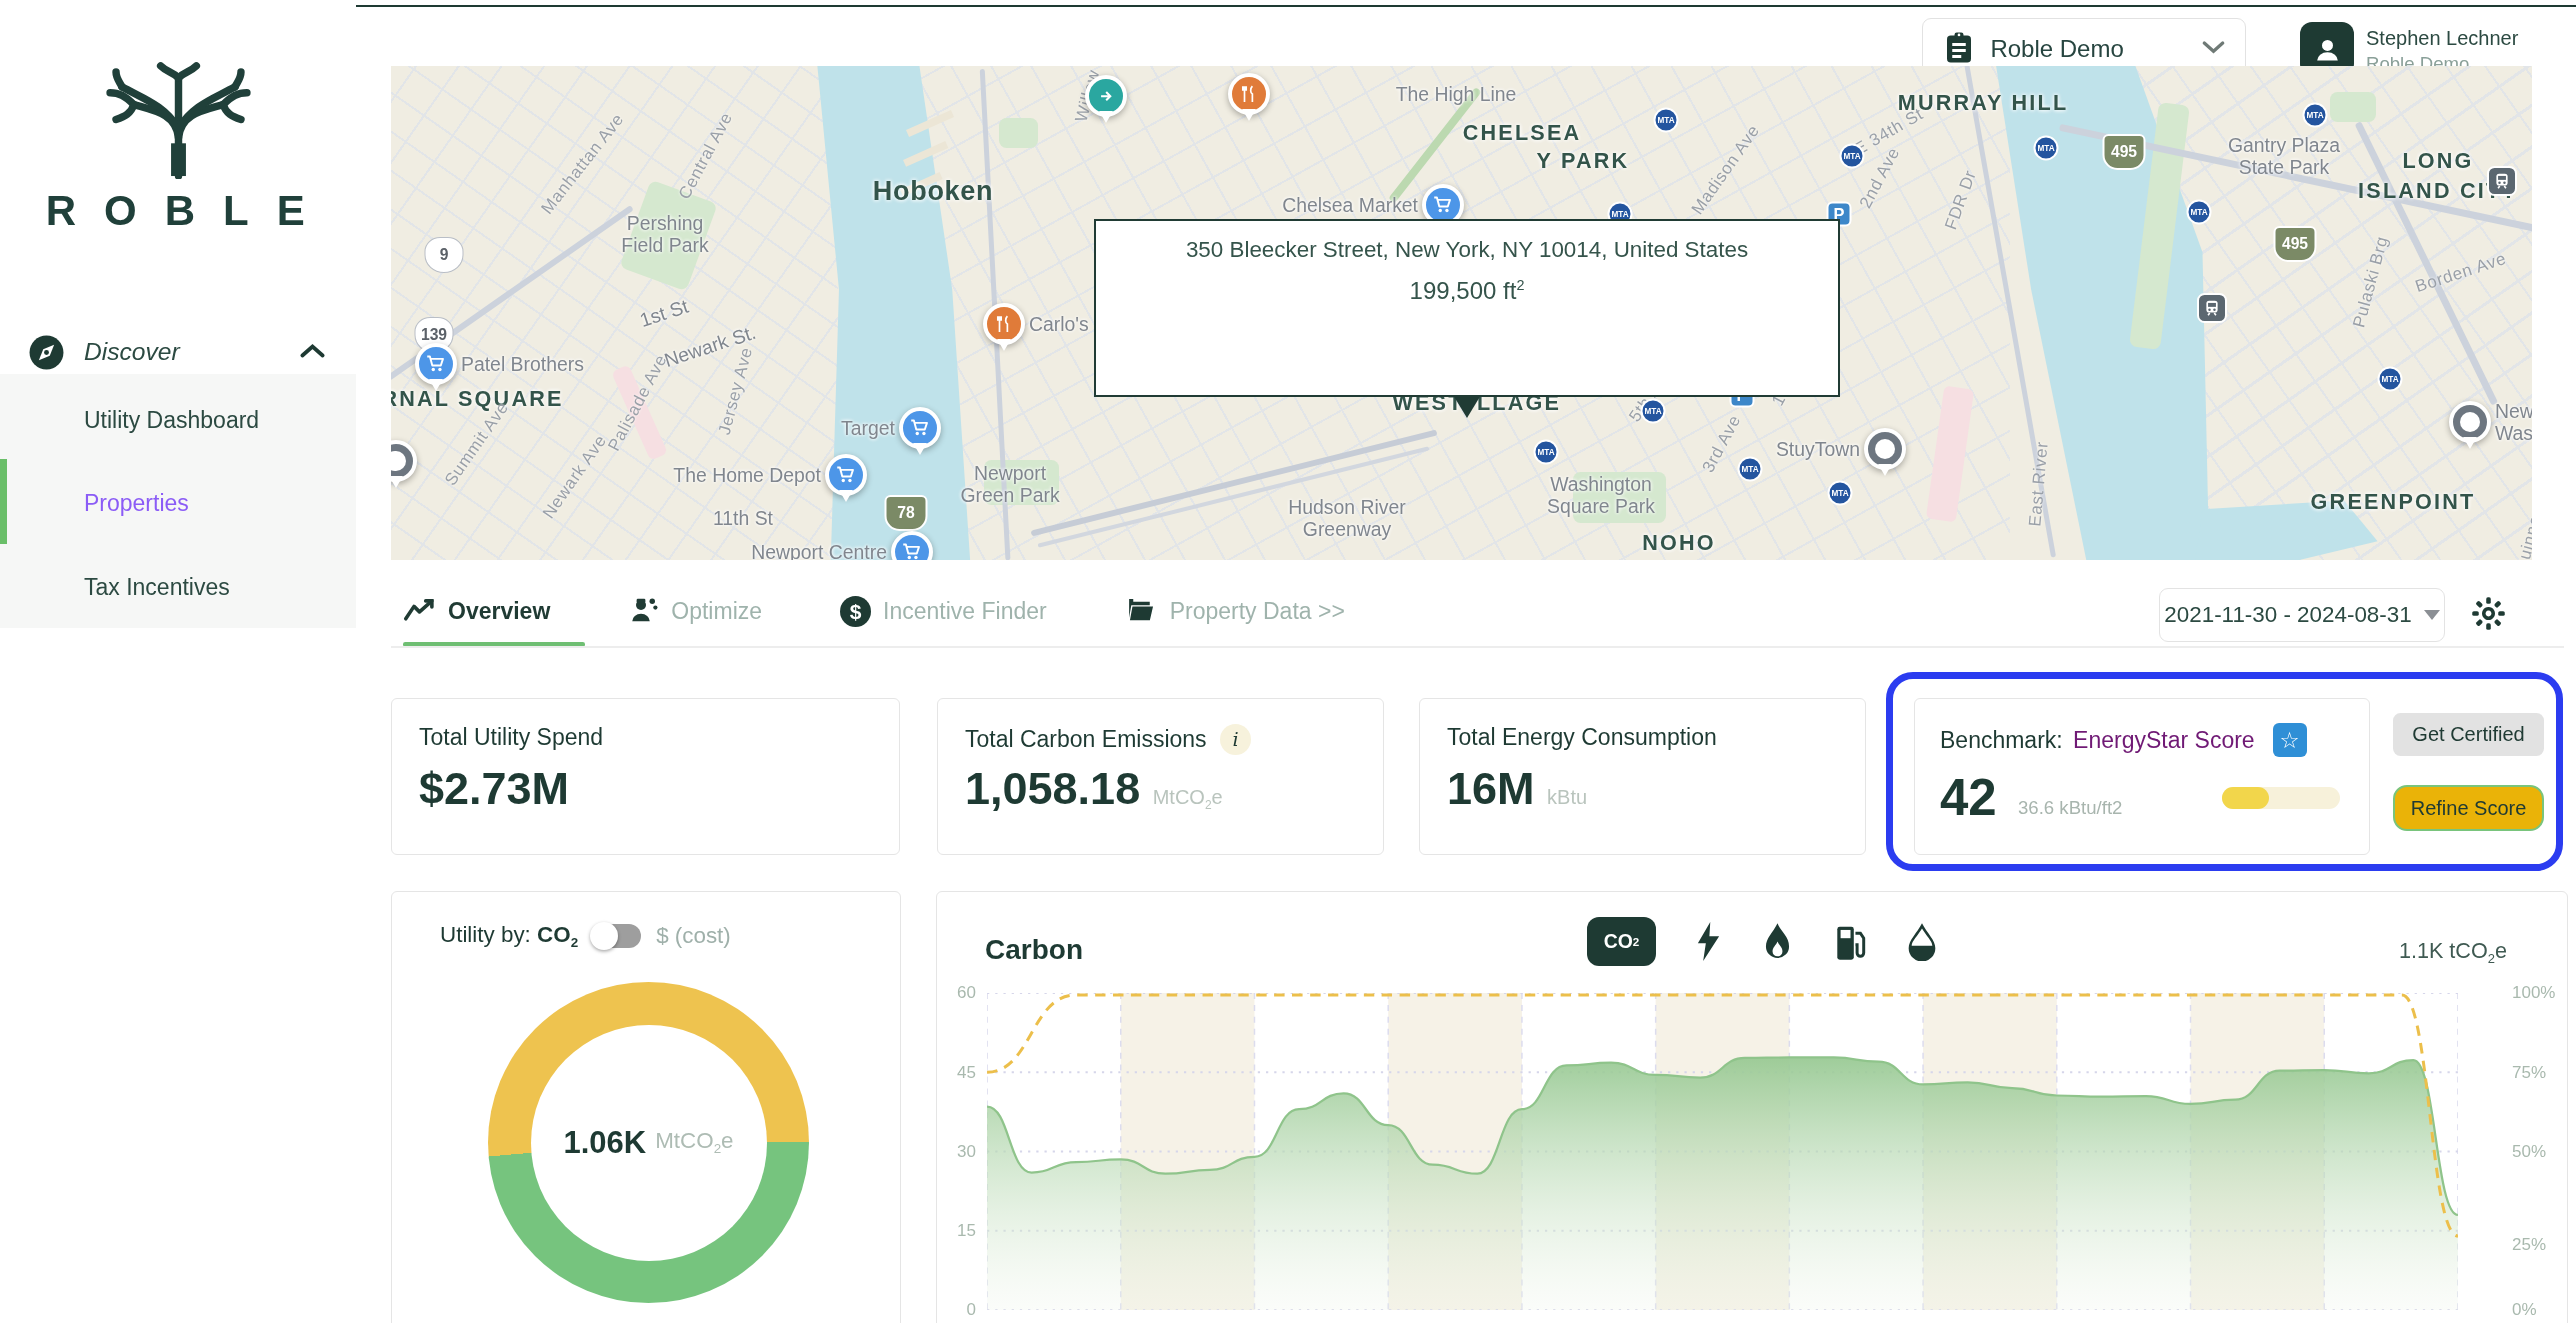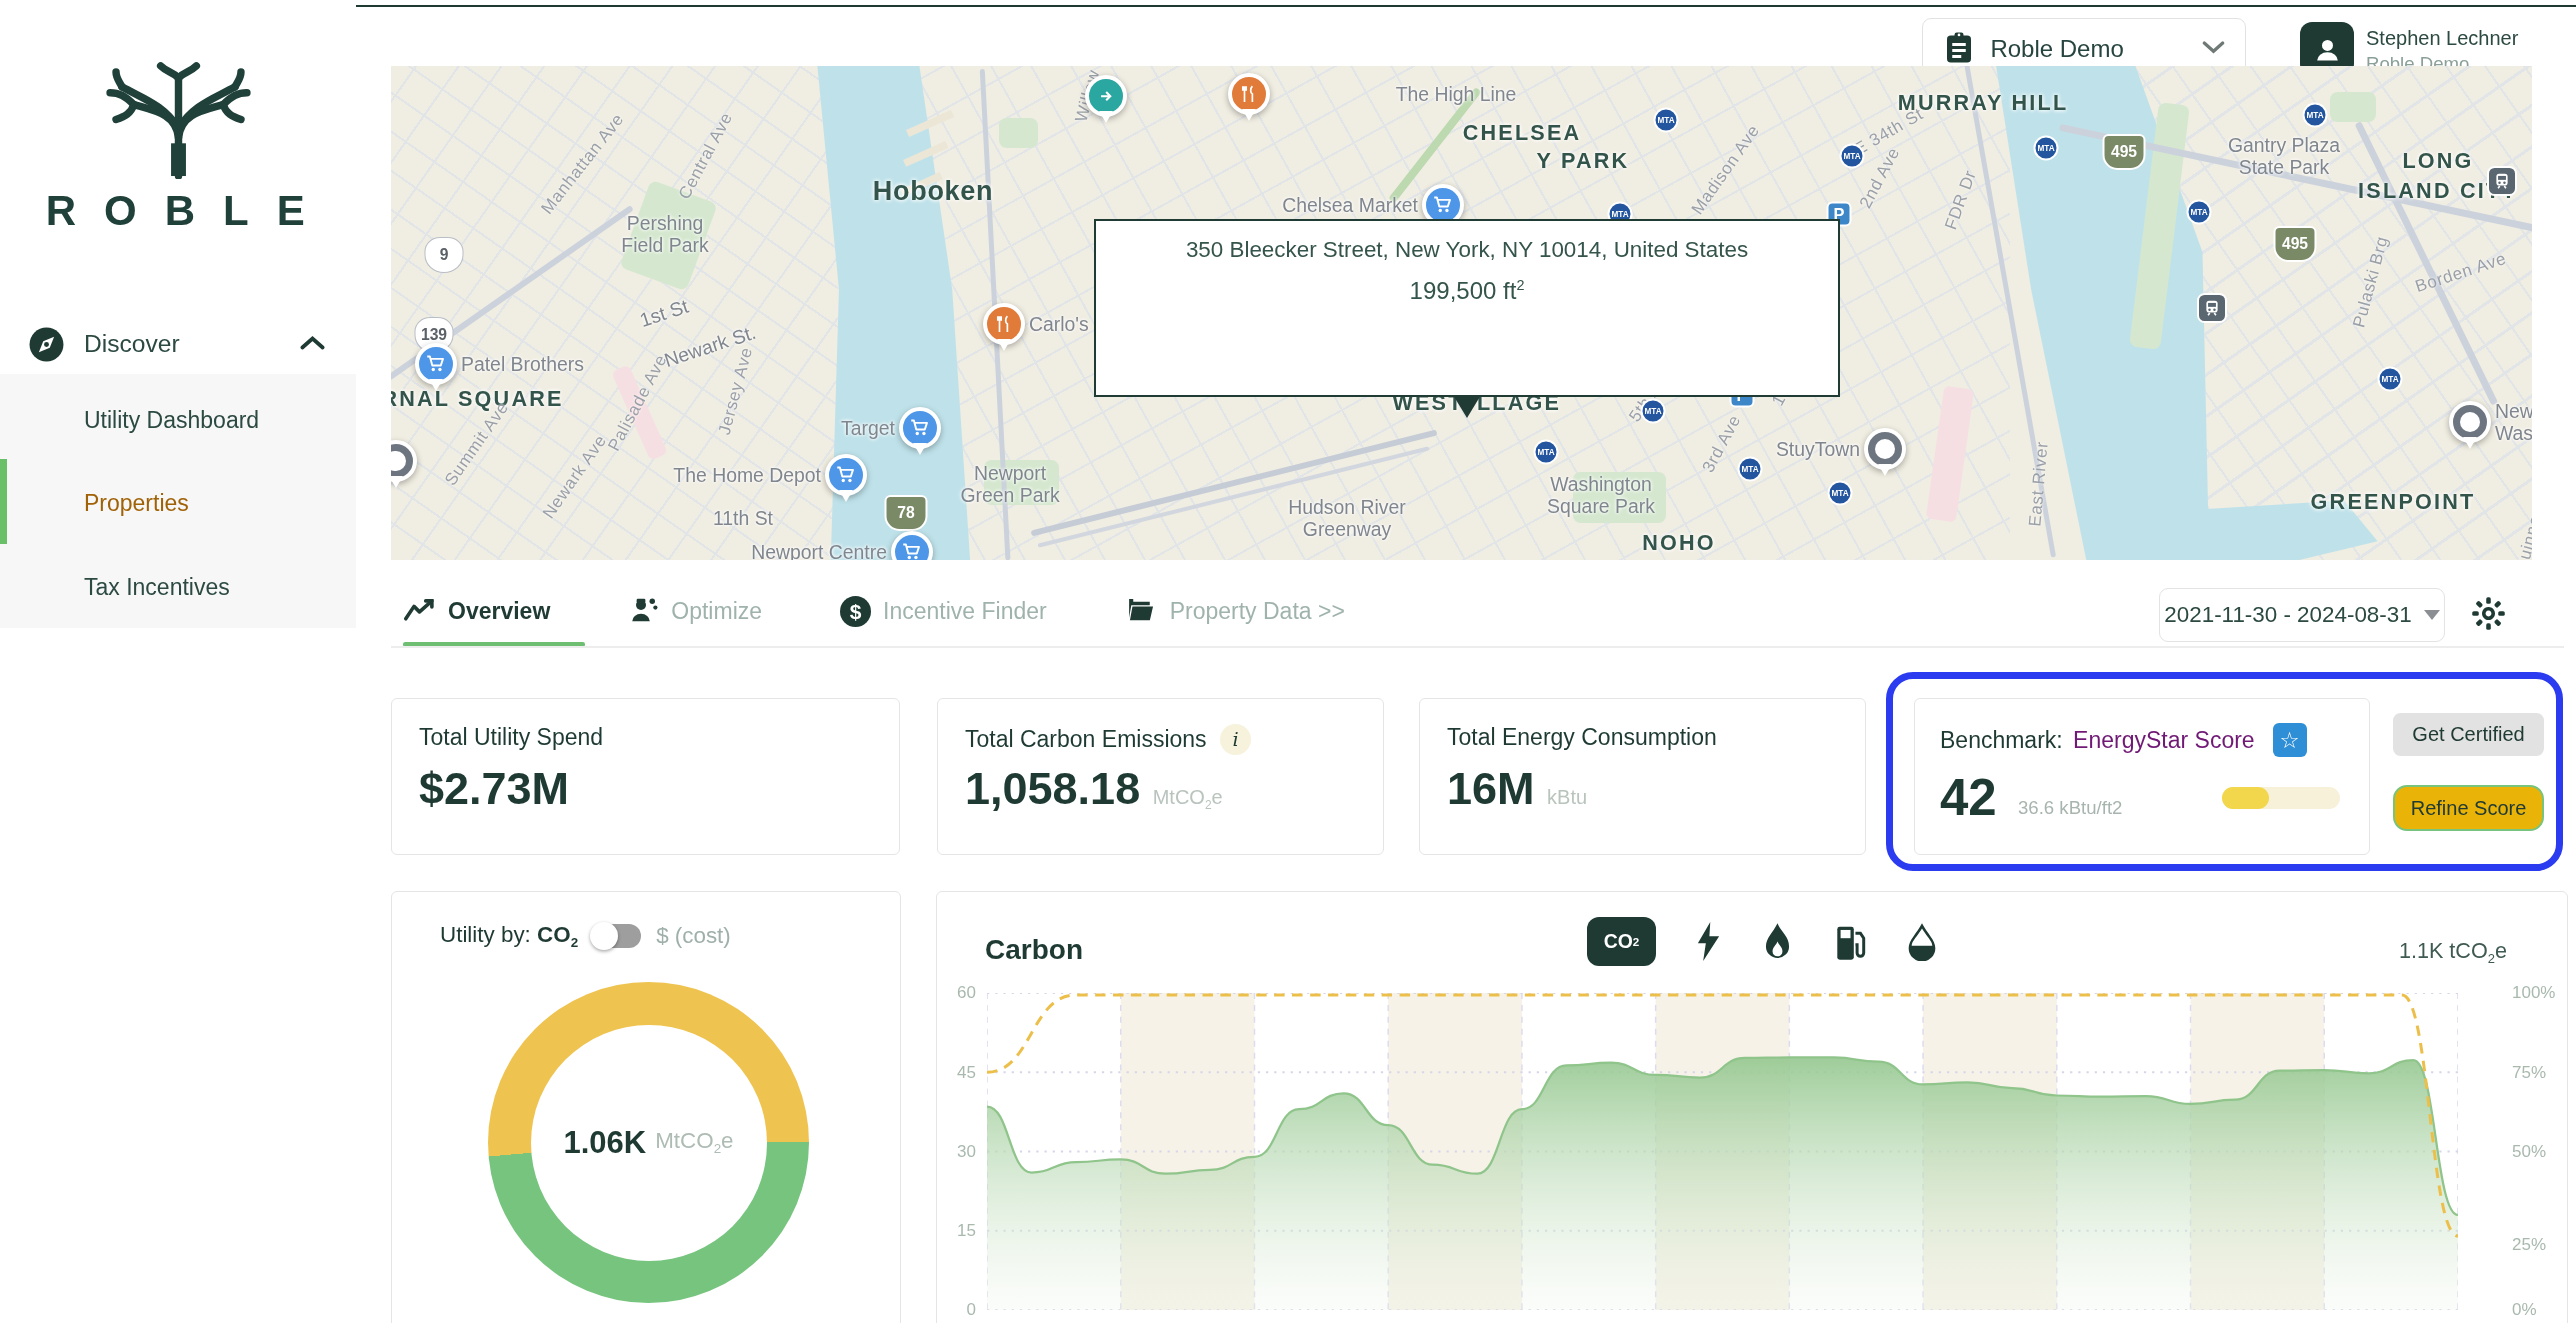--- a/index.html
+++ b/index.html
@@ -12,21 +12,21 @@
   #sidebar { position:absolute; left:0; top:0; width:356px; height:1323px; background:#fff; }
   #logo { position:absolute; left:0; top:60px; width:356px; text-align:center; }
   #logo svg { display:block; margin:0 auto; }
   #logo-text { font-size:42px; font-weight:700; letter-spacing:28px; color:#20403a; margin-top:7.5px; padding-left:22.4px; }
   .nav-row { position:absolute; left:0; width:356px; height:72px; display:flex; align-items:center; cursor:pointer; }
   .nav-icon { margin-left:27px; width:39px; height:39px; flex:0 0 39px; display:flex; align-items:center; justify-content:center; }
   .nav-label { margin-left:18px; font-size:24.6px; color:#2c4a42; }
   .nav-chev { position:absolute; right:30px; }
   #submenu { position:absolute; left:0; top:374px; width:356px; height:254px; background:#f6f7f6; }
   .sub-item { position:absolute; left:84px; font-size:23px; color:#2c4a42; cursor:pointer; }
-  .sub-item.active { color:#a16207; }
+  .sub-item.active { color:#8b5cf6; }
   #active-bar { position:absolute; left:0; top:459px; width:6.7px; height:85px; background:#6abf69; }
 
   
   #org-select { position:absolute; left:1922px; top:18px; width:324px; height:61px; border:1.5px solid #e2e2e2;
     border-radius:9px; display:flex; align-items:center; cursor:pointer; background:#fff; }
   #org-select .lbl { font-size:24px; color:#274540; margin-left:16.4px; }
   #user { position:absolute; left:2300px; top:22.4px; display:flex; cursor:pointer; }
   #avatar { width:54px; height:54px; background:#1e3a33; border-radius:12px; display:flex; align-items:center; justify-content:center; }
   #user-texts { margin-left:12px; padding-top:4.5px; }
   #user-name { font-size:20px; color:#2c4a42; }
@@ -165,21 +165,21 @@
         <path d="M60 12 C56 8 52 8 48 4"></path>
         <path d="M60 12 C64 8 68 8 72 4"></path>
         <path d="M22 18 C20 14 18 12 18 8"></path>
         <path d="M98 18 C100 14 102 12 102 8"></path>
       </g>
       <rect x="55" y="56" width="10" height="22" fill="#20403a"></rect>
     </svg>
     <div id="logo-text">ROBLE</div>
   </div>
 
-  <div class="nav-row" style="top:308px;">
+  <div class="nav-row" style="top:316px;font-style:italic;">
     <span class="nav-icon">
       <svg width="37" height="37" viewBox="0 0 24 24">
           <circle cx="12" cy="12" r="11" fill="#1e3a33"></circle>
       <path d="M12 5 L15 12 L12 19 L9 12 Z" fill="#fff" transform="rotate(45 12 12)"></path>
           <circle cx="12" cy="12" r="1.6" fill="#1e3a33"></circle>
         </svg>
     </span>
     <span class="nav-label">Discover</span>
     <span class="nav-chev">
       <svg width="27" height="18" viewBox="0 0 24 16">

